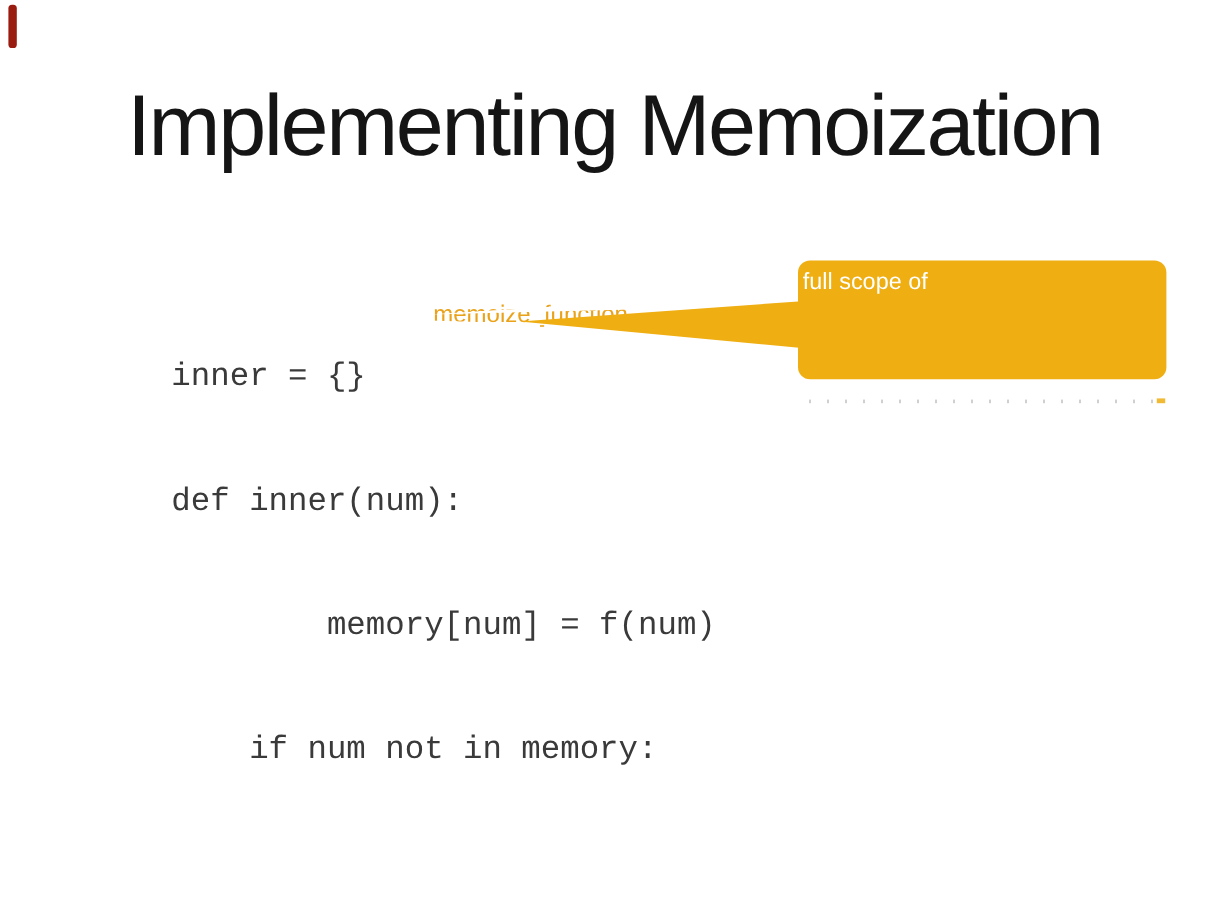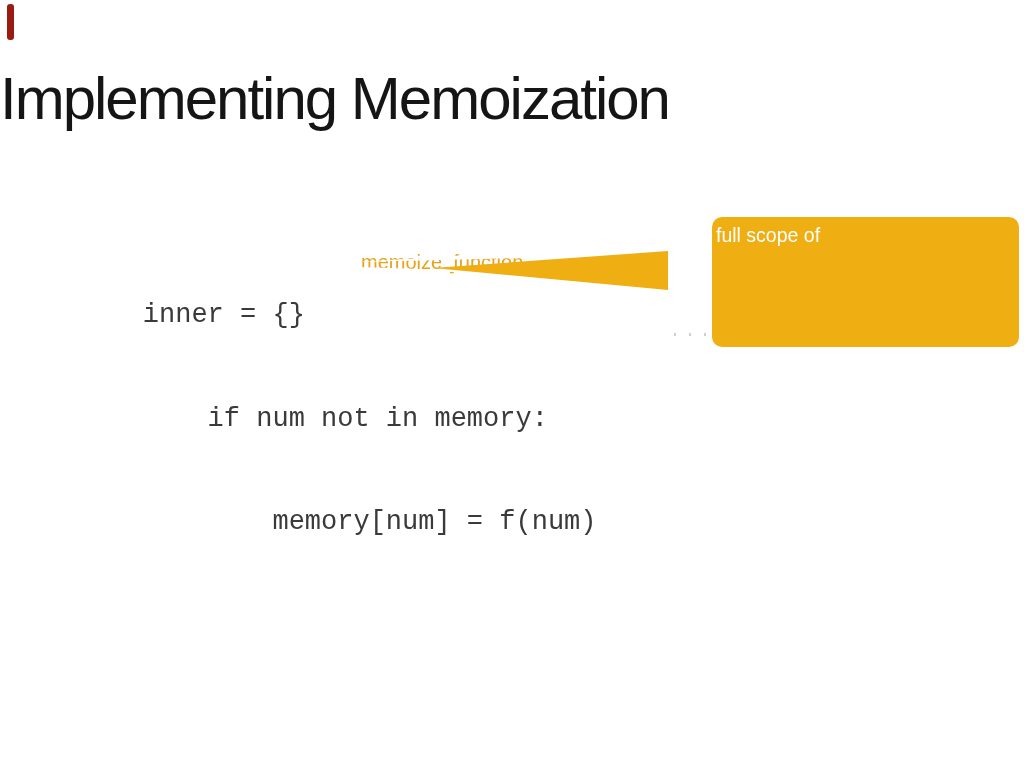--- a/index.html
+++ b/index.html
@@ -20,21 +20,22 @@
     position: absolute; left: 7px; top: 4px;
     width: 7px; height: 36px;
     background: var(--corner_red, #9a1b10);
     border-radius: 3px;
   }
 
   
   .title {
     position: absolute; left: 0; right: 0; top: 64px;
     margin: 0;
-    font-size: 60px; font-weight: normal;
+    text-align: center;
+    font-size: 72px; font-weight: normal;
     letter-spacing: -2px;
     color: var(--title_black, #151515);
     font-family: "Liberation Sans", sans-serif;
     white-space: nowrap;
   }
 
   
   .code {
     position: absolute; left: 78px; top: 229px;
     font-family: "Liberation Mono", monospace;
@@ -57,27 +58,26 @@
   
   .tail-svg {
     position: absolute; left: 350px; top: 230px;
     width: 350px; height: 70px;
     z-index: 2;
   }
 
   
   .callout {
     position: absolute; left: 665px; top: 217px;
-    width: 307px; height: 130px;
+    width: 307px; height: 99px;
     background: var(--callout_orange, #efae12);
     border-radius: 10px;
     box-sizing: border-box;
     padding: 7px 8px 0 4px;
     z-index: 3;
-    margin-left: 47px;
   }
   .callout-text {
     color: var(--white, #ffffff);
     font-size: 19.5px; line-height: 23px;
     font-family: "Liberation Sans", sans-serif;
   }
 
   
   .dotted-artifact {
     position: absolute; left: 674px; top: 333px;
@@ -116,19 +116,20 @@
 
   <div class="callout">
     <div class="callout-text">full scope of</div>
   </div>
 
   <div class="dotted-artifact"></div>
   <div class="dotted-artifact-end"></div>
 
   <div class="code">
     <div>    inner = {}</div>
+    <div>    def inner(num):</div>
+    <div>            memory[num] = f(num)</div>
     <div>        if num not in memory:</div>
-    <div>            memory[num] = f(num)</div>
     
     
   </div>
 
 </div>
 
 </body></html>

